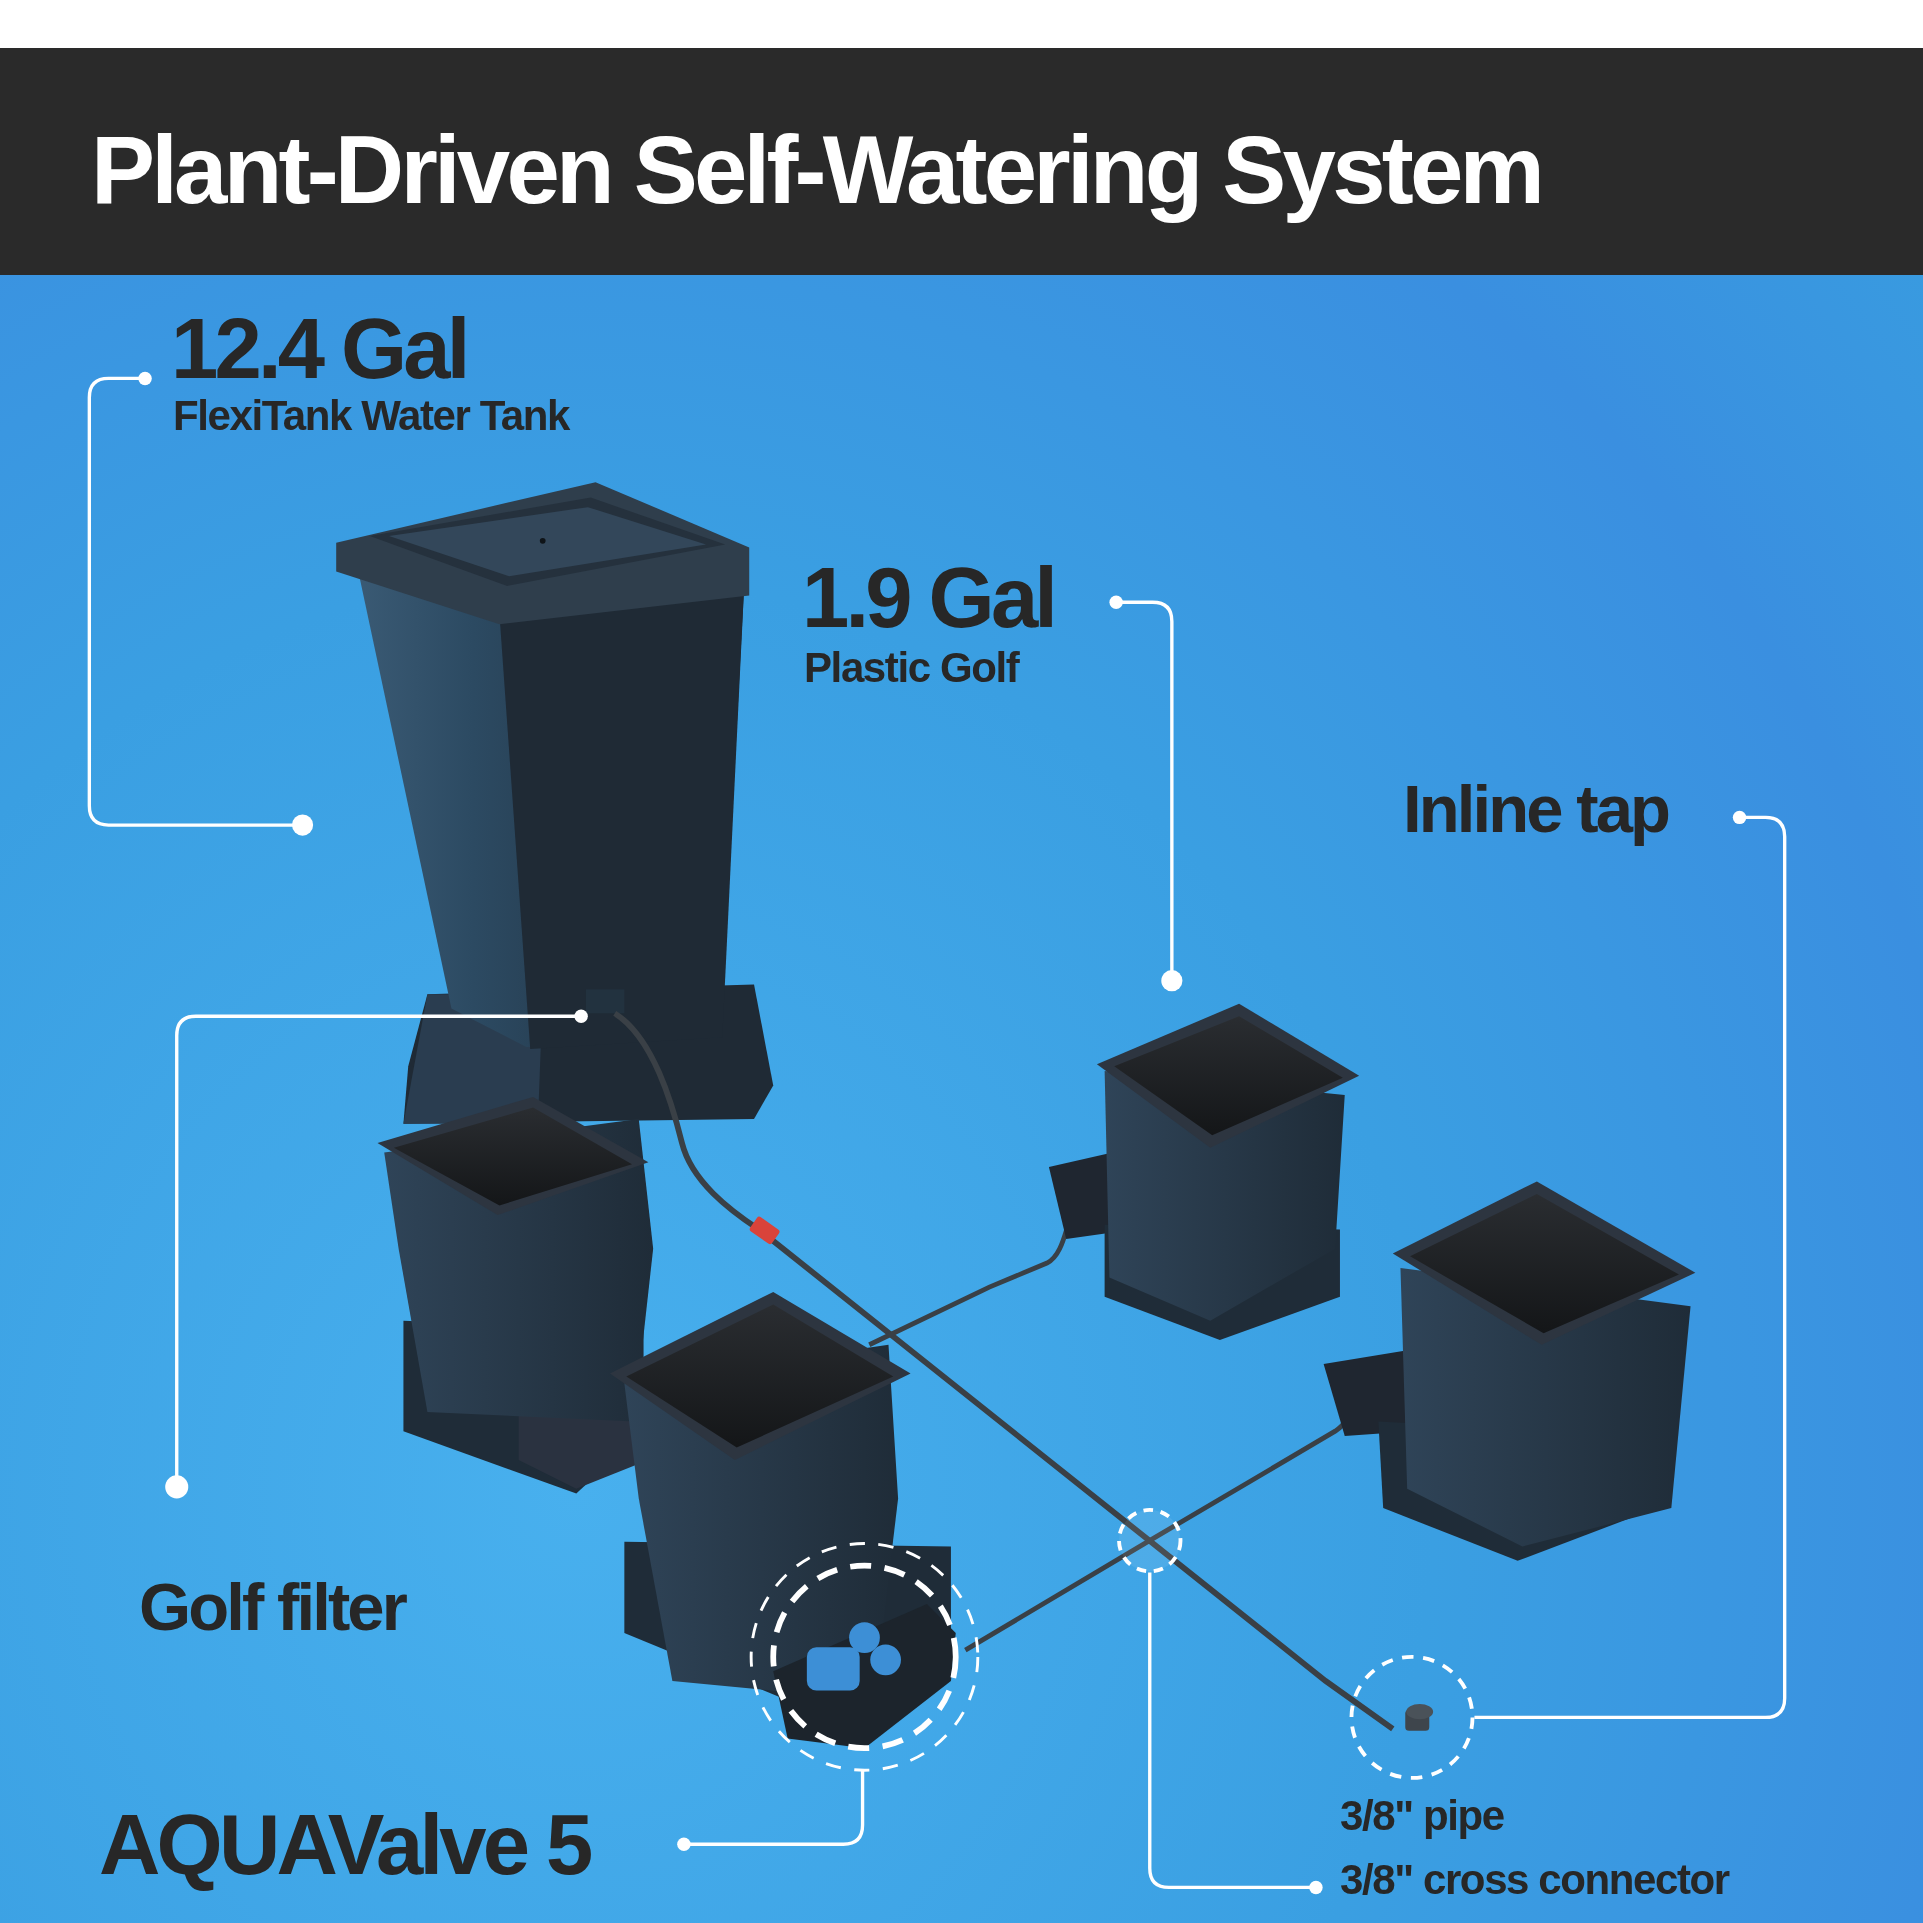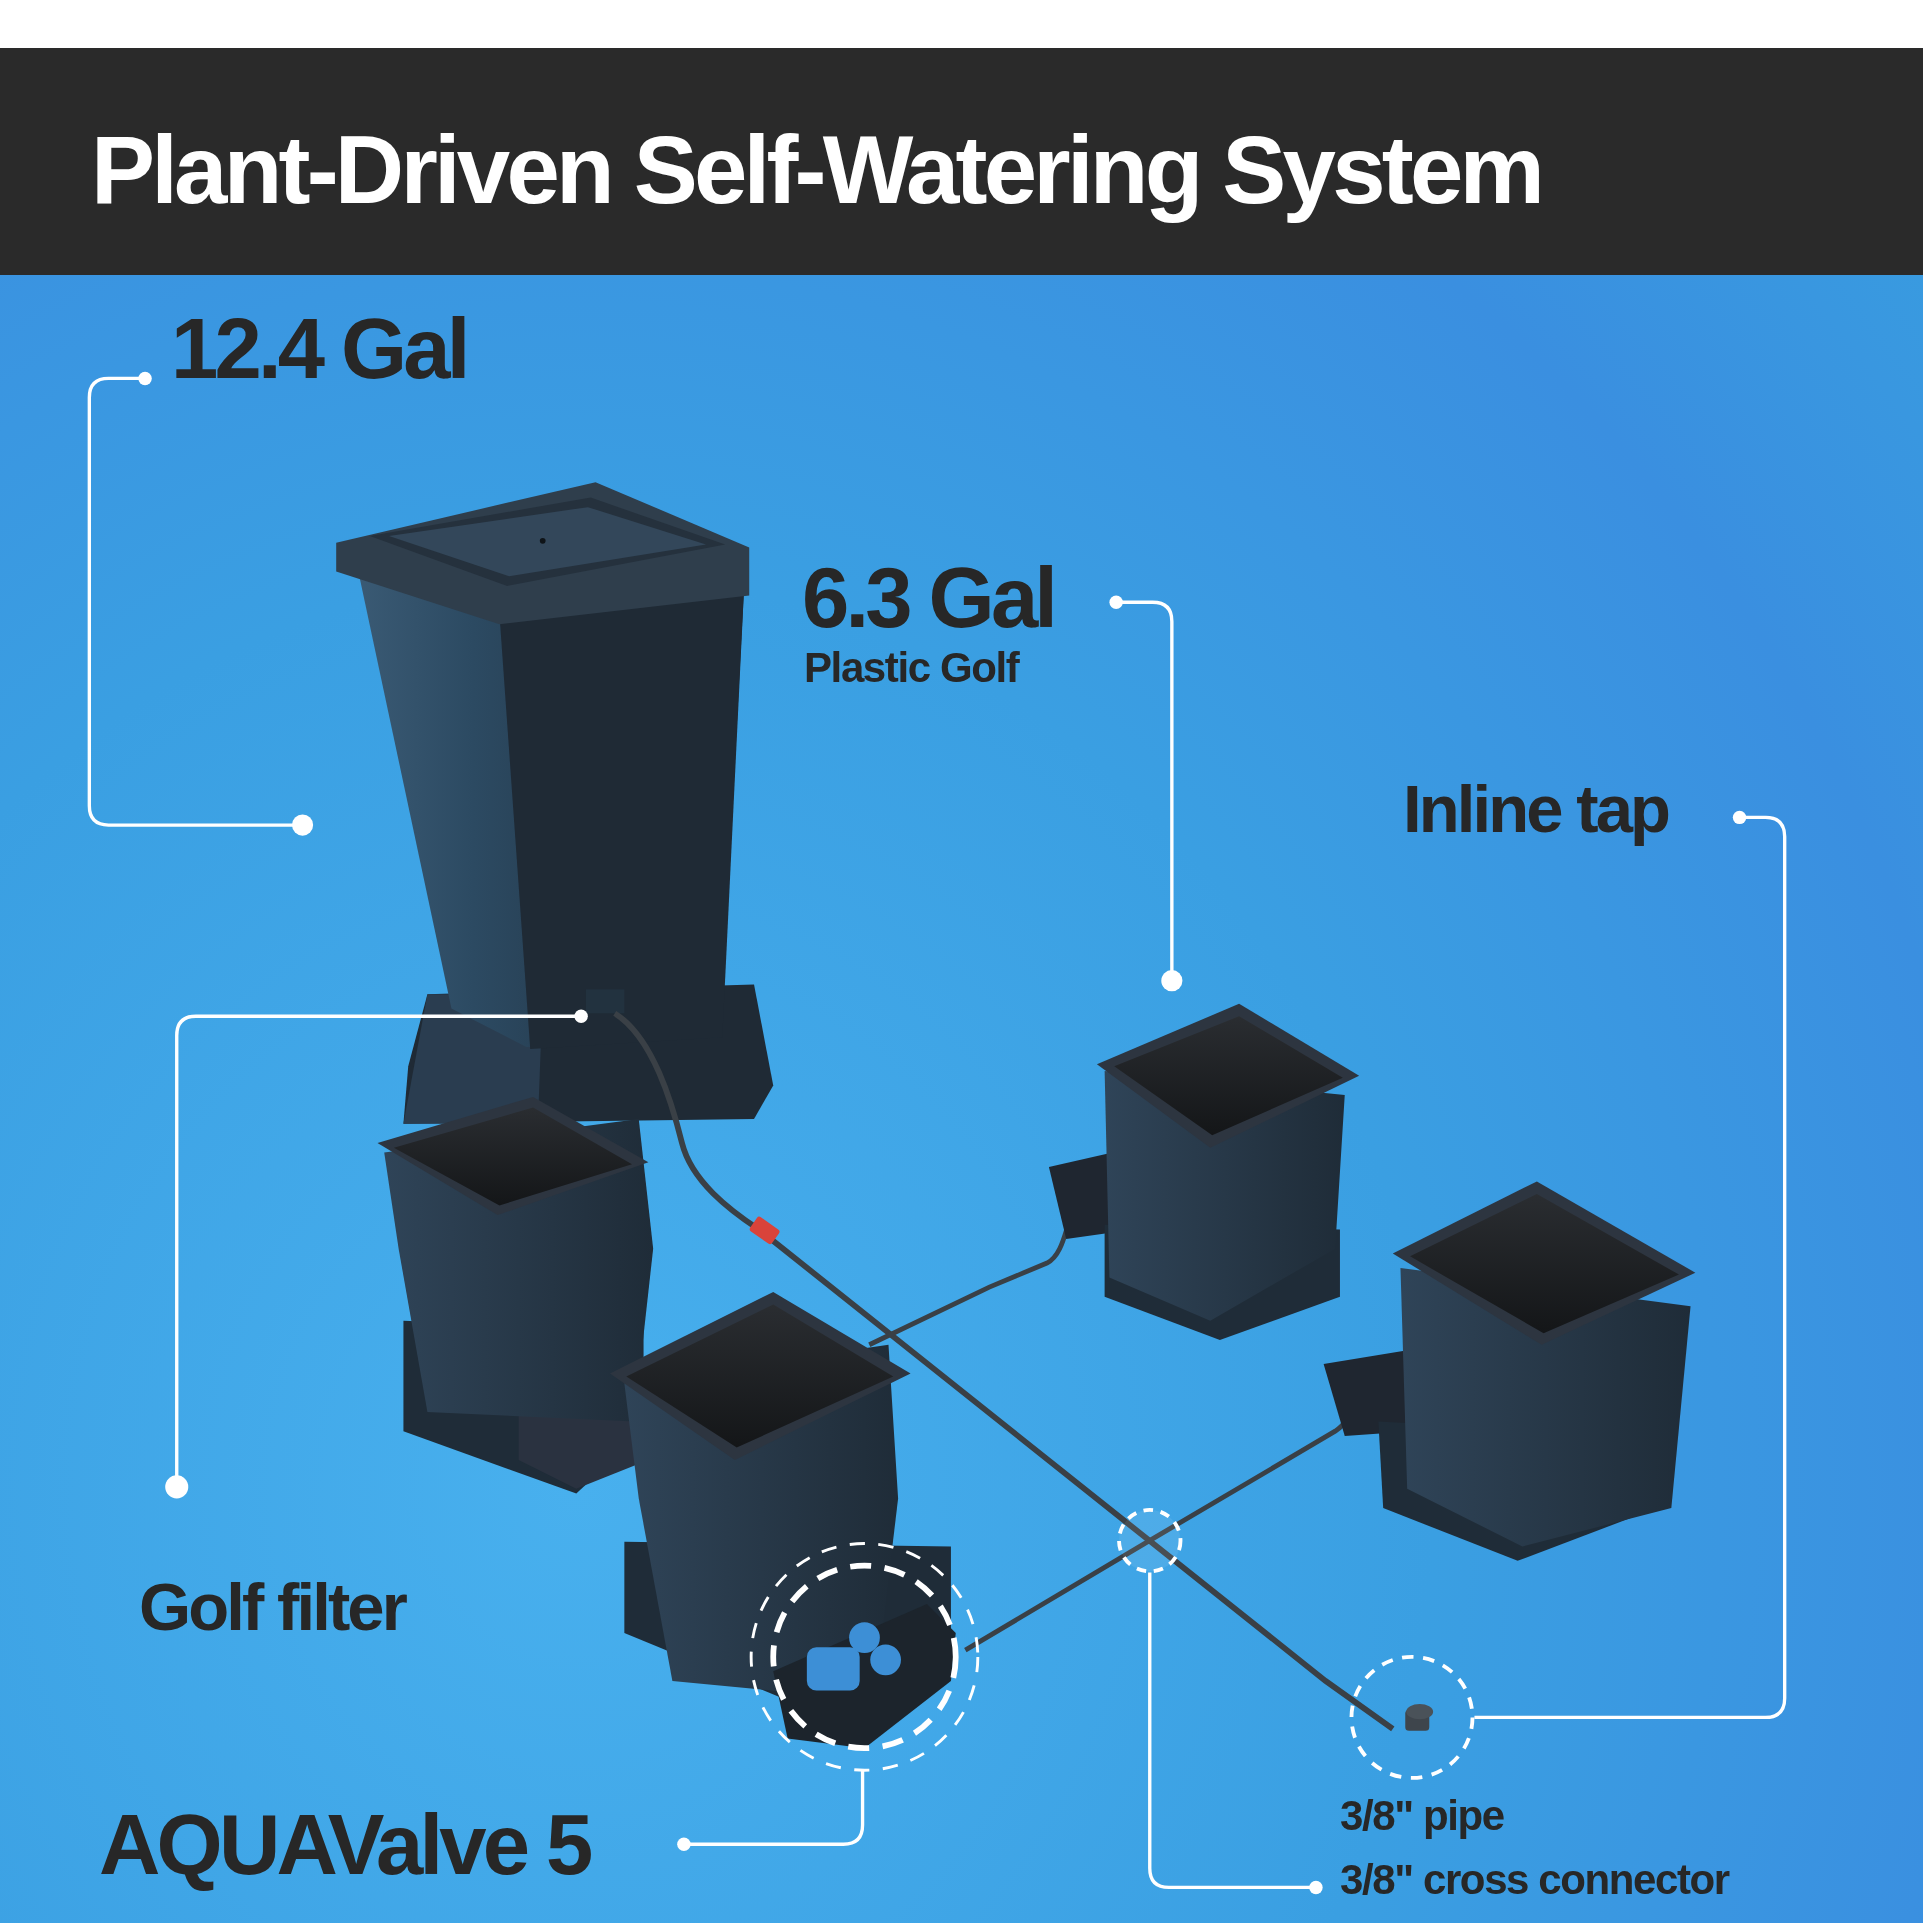--- a/index.html
+++ b/index.html
@@ -126,22 +126,23 @@
       <circle cx="1220" cy="971" r="11"></circle>
       <circle cx="1811" cy="801" r="7"></circle>
       <circle cx="605" cy="1008" r="7"></circle>
       <circle cx="184" cy="1498" r="12"></circle>
       <circle cx="712" cy="1870" r="7"></circle>
       <circle cx="1370" cy="1915" r="7"></circle>
     </g>
   </svg>
 
   <div class="lbl big" style="left:171px; top:252px;">12.4 Gal</div>
+  <div class="lbl sub" style="left:173px; top:344px;">FlexiTank Water Tank</div>
 
-  <div class="lbl big" style="left:802px; top:501px;">6.3 Gal</div>
+  <div class="lbl big" style="left:802px; top:501px;">1.9 Gal</div>
   <div class="lbl sub" style="left:804px; top:596px;">Plastic Golf</div>
 
   <div class="lbl mid" style="left:139px; top:1520px;">Golf filter</div>
 
   <div class="lbl mid" style="left:1403px; top:722px;">Inline tap</div>
 
   <div class="lbl big" style="left:99px; top:1748px;">AQUAValve 5</div>
 
   <div class="lbl sub" style="left:1340px; top:1744px;">3/8" pipe</div>
   <div class="lbl sub" style="left:1340px; top:1808px;">3/8" cross connector</div>

